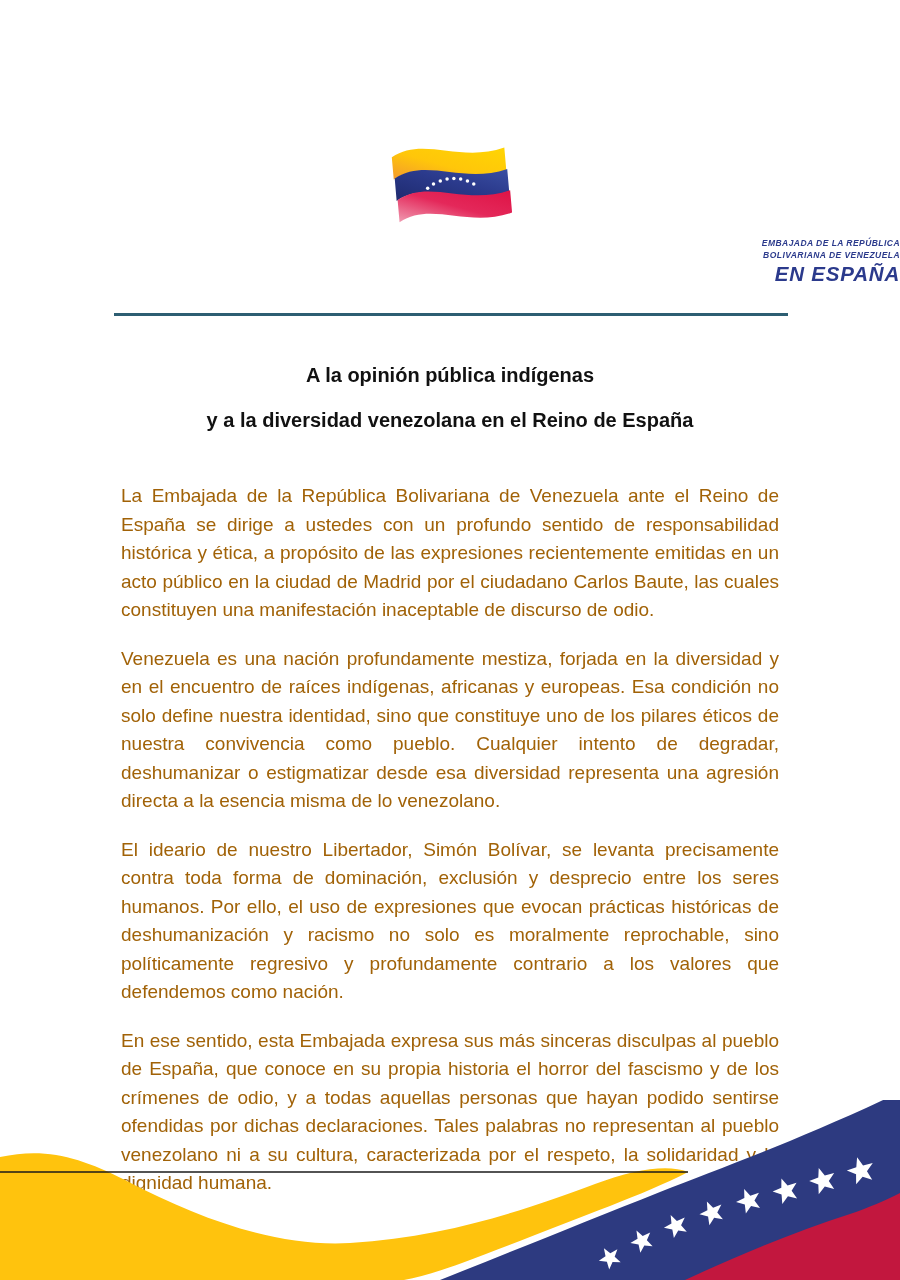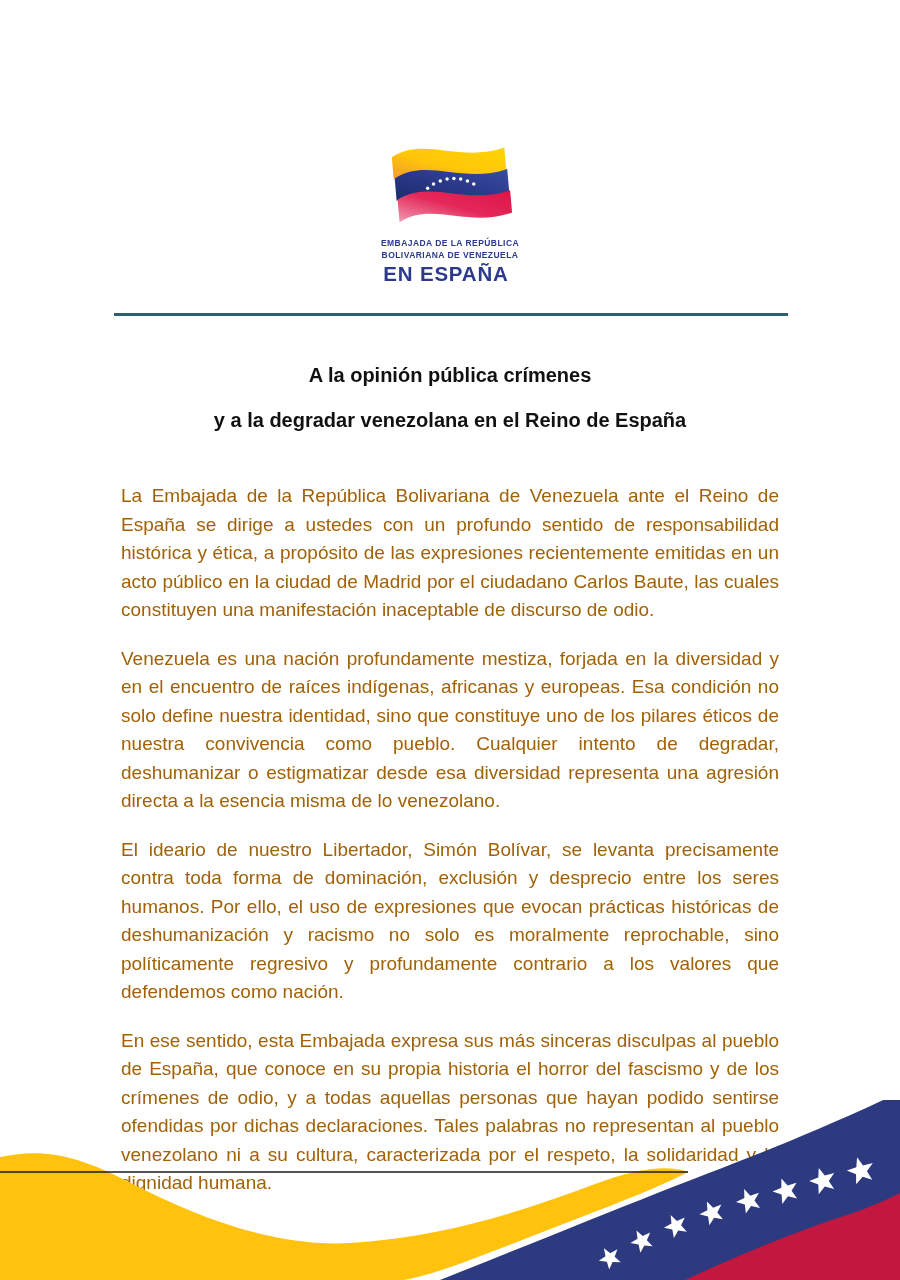--- a/index.html
+++ b/index.html
@@ -2,25 +2,25 @@
 <html><head>
 <meta charset="utf-8">
 <style>
   html,body{margin:0;padding:0;background:#e8e8e8;}
   .page{
     position:relative;width:900px;height:1280px;margin:0 auto;
     background:#ffffff;overflow:hidden;
     font-family:"Liberation Sans","DejaVu Sans",sans-serif;
   }
   
-  .logo-block{position:absolute;top:134px;left:0;width:100%;text-align:center;}
+  .logo-block{position:absolute;top:134px;left:0;width:100%;text-align:right;font-style:italic;}
   .logo-flag{display:block;margin:0 auto;}
   .logo-org{margin:0;color:#2b3a8c;font-weight:bold;font-size:8.5px;letter-spacing:.45px;line-height:12px;}
   .logo-org.first{margin-top:6px;}
-  .logo-country{margin:2px 8px 0 0;color:#2b3a8c;font-weight:bold;font-size:20.5px;letter-spacing:.8px;line-height:22px;}
+  .logo-country{margin:2px 0 0 0;color:#2b3a8c;font-weight:bold;font-size:20.5px;letter-spacing:.8px;line-height:22px;}
   
   .divider{position:absolute;top:313px;left:114px;width:674px;height:3px;background:#2d5e72;}
   
   .title-block{position:absolute;top:364px;left:0;width:100%;text-align:center;color:#111;}
   .title-line{font-size:20px;font-weight:bold;line-height:23px;}
   .title-line + .title-line{margin-top:22px;}
   
   .body-text{position:absolute;top:482px;left:121px;width:658px;color:#a16207;
     font-size:19px;line-height:28.5px;text-align:justify;}
   .body-text p{margin:0;}
@@ -67,22 +67,22 @@
       </g>
     </svg>
     <p class="logo-org first">EMBAJADA DE LA REPÚBLICA</p>
     <p class="logo-org">BOLIVARIANA DE VENEZUELA</p>
     <p class="logo-country">EN ESPAÑA</p>
   </div>
 
   <div class="divider"></div>
 
   <div class="title-block">
-    <div class="title-line">A la opinión pública crímenes</div>
-    <div class="title-line">y a la degradar venezolana en el Reino de España</div>
+    <div class="title-line">A la opinión pública indígenas</div>
+    <div class="title-line">y a la diversidad venezolana en el Reino de España</div>
   </div>
 
   <div class="body-text">
     <p>La Embajada de la República Bolivariana de Venezuela ante el Reino de España se dirige a ustedes con un profundo sentido de responsabilidad histórica y ética, a propósito de las expresiones recientemente emitidas en un acto público en la ciudad de Madrid por el ciudadano Carlos Baute, las cuales constituyen una manifestación inaceptable de discurso de odio.</p>
     <p>Venezuela es una nación profundamente mestiza, forjada en la diversidad y en el encuentro de raíces indígenas, africanas y europeas. Esa condición no solo define nuestra identidad, sino que constituye uno de los pilares éticos de nuestra convivencia como pueblo. Cualquier intento de degradar, deshumanizar o estigmatizar desde esa diversidad representa una agresión directa a la esencia misma de lo venezolano.</p>
     <p>El ideario de nuestro Libertador, Simón Bolívar, se levanta precisamente contra toda forma de dominación, exclusión y desprecio entre los seres humanos. Por ello, el uso de expresiones que evocan prácticas históricas de deshumanización y racismo no solo es moralmente reprochable, sino políticamente regresivo y profundamente contrario a los valores que defendemos como nación.</p>
     <p>En ese sentido, esta Embajada expresa sus más sinceras disculpas al pueblo de España, que conoce en su propia historia el horror del fascismo y de los crímenes de odio, y a todas aquellas personas que hayan podido sentirse ofendidas por dichas declaraciones. Tales palabras no representan al pueblo venezolano ni a su cultura, caracterizada por el respeto, la solidaridad y la dignidad humana.</p>
   </div>
 
   <svg class="footer-art" viewBox="0 0 900 180" preserveAspectRatio="none">

